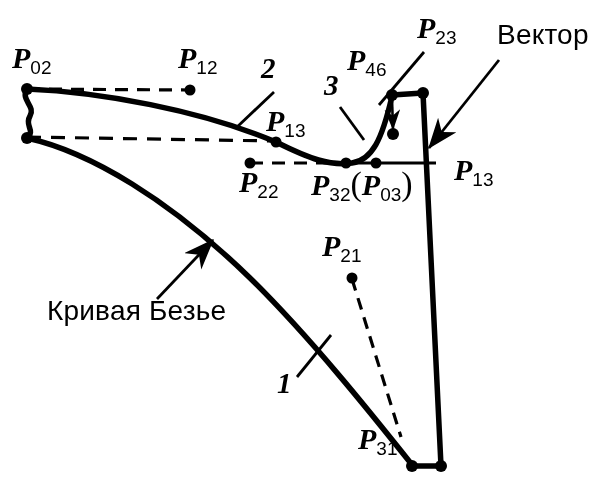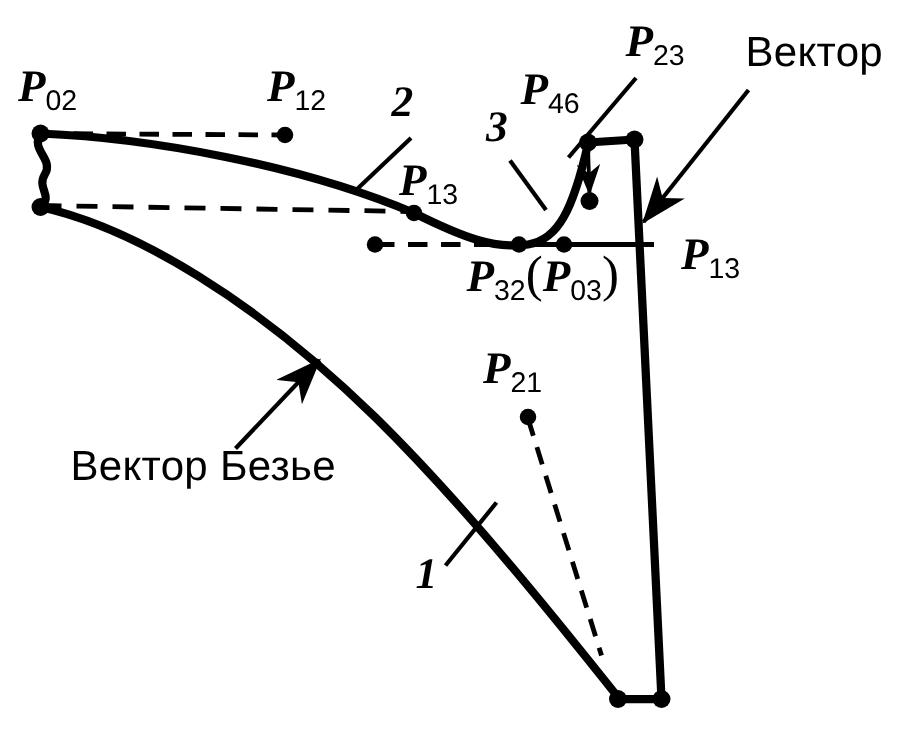--- a/index.html
+++ b/index.html
@@ -143,20 +143,23 @@
 
   <div class="lbl math" style="left:178px; top:43px;">
     <span>P</span><span class="sub">12</span>
   </div>
 
 
   <div class="lbl math" style="left:266px; top:106px;">
     <span>P</span><span class="sub">13</span>
   </div>
 
+  <div class="lbl math" style="left:239px; top:167px;">
+    <span>P</span><span class="sub">22</span>
+  </div>
 
   <div class="lbl math" style="left:311px; top:167px;">
     <span>P</span><span class="sub">32</span><span class="paren">(</span><span>P</span><span class="sub">03</span><span class="paren">)</span>
   </div>
 
   <div class="lbl math" style="left:454px; top:155px;">
     <span>P</span><span class="sub">13</span>
   </div>
 
   <div class="lbl math" style="left:417px; top:13px;">
@@ -164,24 +167,27 @@
   </div>
 
   <div class="lbl math" style="left:347px; top:45px;">
     <span>P</span><span class="sub">46</span>
   </div>
 
   <div class="lbl math" style="left:322px; top:231px;">
     <span>P</span><span class="sub">21</span>
   </div>
 
+  <div class="lbl math" style="left:358px; top:424px;">
+    <span>P</span><span class="sub">31</span>
+  </div>
 
   <div class="lbl num" style="left:261px; top:54px;">2</div>
 
   <div class="lbl num" style="left:324px; top:71px;">3</div>
 
   <div class="lbl num" style="left:277px; top:369px;">1</div>
 
   <div class="lbl ru" style="left:497px; top:21px;">Вектор</div>
 
-  <div class="lbl ru" style="left:47px; top:297px;">Вектор Безье</div>
+  <div class="lbl ru" style="left:47px; top:297px;">Кривая Безье</div>
 
 </div>
 
 </body></html>

